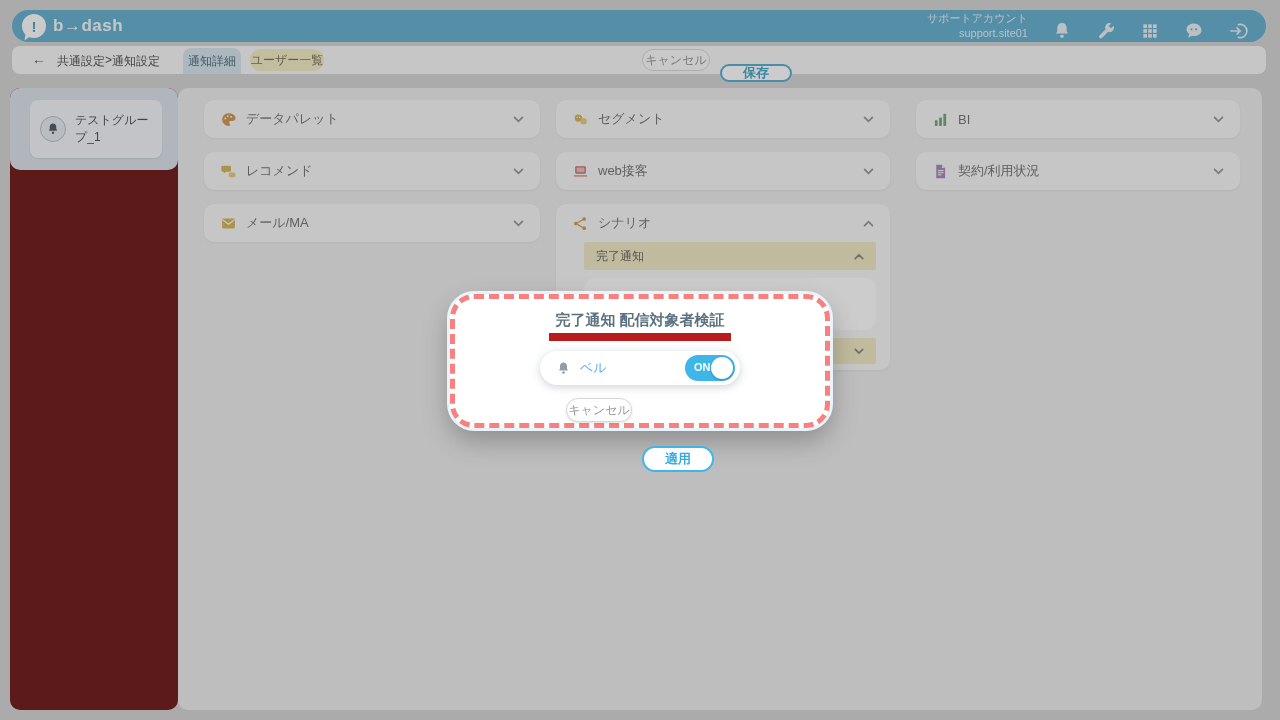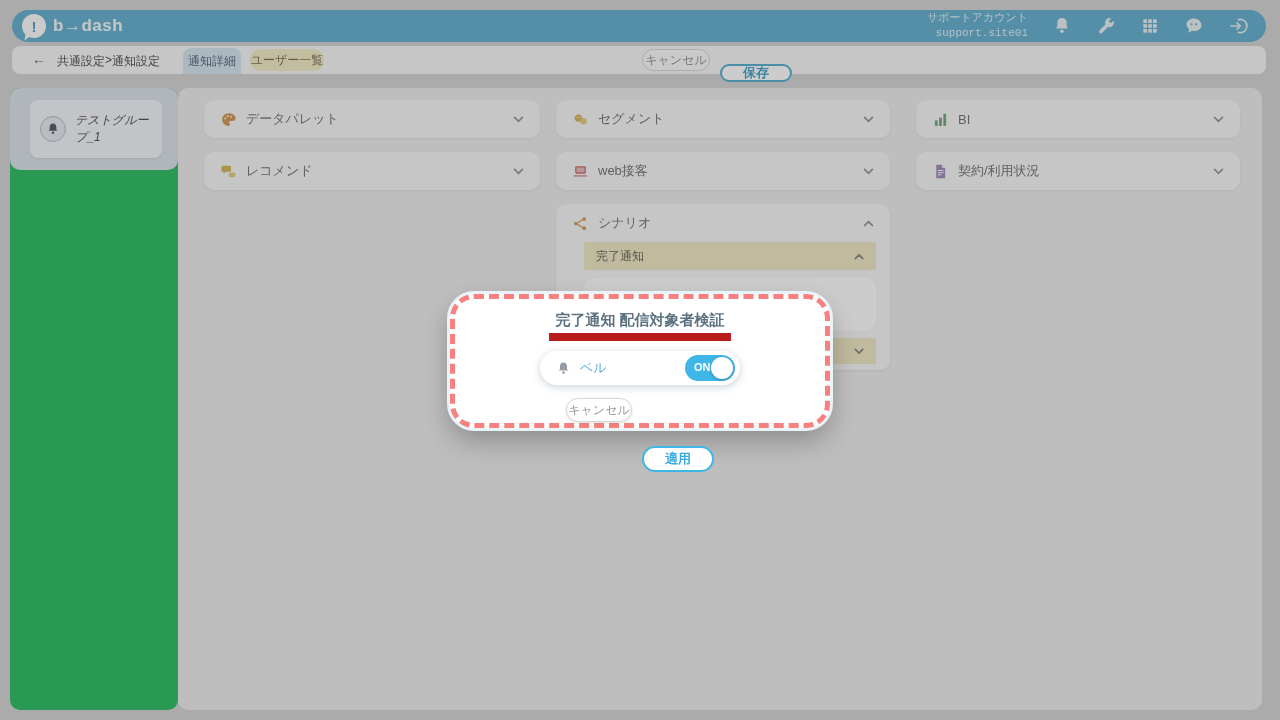--- a/index.html
+++ b/index.html
@@ -12,21 +12,21 @@
   
   .topbar { position:absolute; left:12px; top:10px; right:14px; height:32px;
             background:#5fb5d9; border-radius:16px; display:flex; align-items:center; }
   .logo { display:flex; align-items:center; gap:7px; margin-left:10px; cursor:pointer; }
   .logo-bubble { position:relative; width:24px; height:24px; background:#fdfdfd; border-radius:50%;
                  display:flex; align-items:center; justify-content:center;
                  color:#4aa9cf; font-weight:bold; font-size:15px; }
   .logo-bubble::after { content:""; position:absolute; left:3px; bottom:-3px; width:0; height:0;
                  border-left:7px solid #fdfdfd; border-bottom:7px solid transparent; transform:rotate(8deg); }
   .logo-text { color:#f4fafc; font-size:17px; font-weight:bold; letter-spacing:.5px; }
-  .top-right { margin-left:auto; display:flex; align-items:center; gap:24px; margin-right:18px;font-family:Liberation Mono, monospace; }
+  .top-right { margin-left:auto; display:flex; align-items:flex-end; gap:24px; margin-right:18px; }
   .account { text-align:right; color:rgba(255,255,255,.82); font-size:11px; line-height:1.35; }
   .hicon { width:20px; height:20px; cursor:pointer; display:block; }
 
   
   .toolbar { position:absolute; left:12px; top:46px; right:14px; height:28px;
              background:#f7f7f7; border-radius:8px; }
   .back-arrow { position:absolute; left:20px; top:5px; font-size:14px; color:#666; cursor:pointer; }
   .breadcrumb { position:absolute; left:45px; top:7px; font-size:12px; color:#555; display:flex; }
   .crumb { cursor:pointer; }
   .tab-active { position:absolute; left:171px; top:2px; width:58px; height:26px;
@@ -37,21 +37,21 @@
               display:flex; align-items:center; justify-content:center; cursor:pointer; }
   .btn-cancel-top { position:absolute; left:630px; top:3px; width:68px; height:22px;
               background:#fbfbfb; border:1px solid #d9d9d9; border-radius:11px; color:#999;
               font-size:12px; display:flex; align-items:center; justify-content:center; cursor:pointer; }
   .btn-save { position:absolute; left:708px; top:18px; width:72px; height:18px;
               background:#fff; border:2px solid #4fb3d9; border-radius:12px; color:#3ba9d4;
               font-size:13px; font-weight:bold; display:flex; align-items:center; justify-content:center; cursor:pointer; }
 
   
   .sidebar { position:absolute; left:10px; top:88px; width:168px; bottom:10px;
-             background:#22c55e; border-radius:10px;font-style:italic; }
+             background:#7f1d1d; border-radius:10px; }
   .sidebar-head { position:absolute; left:0; top:0; right:0; height:82px; background:#dde3ee; border-radius:10px; }
   .side-item { position:absolute; left:20px; top:12px; width:132px; height:58px;
                background:#f2f5fa; border-radius:8px; display:flex; align-items:center; gap:9px;
                padding:0 10px; cursor:pointer; box-shadow:0 1px 2px rgba(0,0,0,.08); }
   .bell-circle { flex:0 0 26px; width:26px; height:26px; border-radius:50%;
                  background:#e7ebf3; border:1px solid #b9c0cc;
                  display:flex; align-items:center; justify-content:center; }
   .side-item span { font-size:12px; color:#555; line-height:1.4; width:82px; word-break:break-all; }
 
   
@@ -243,20 +243,30 @@
             <rect x="8.3" y="10" width="8" height="1.4" fill="#fff"></rect>
             <rect x="8.3" y="13" width="8" height="1.4" fill="#fff"></rect>
             <rect x="8.3" y="16" width="5" height="1.4" fill="#fff"></rect>
           </svg>
         <span class="lbl">契約/利用状況</span>
         <svg class="chev" width="11" height="7" viewBox="0 0 12 8">
             <path d="M1.5 1.5 6 6l4.5-4.5" fill="none" stroke="#999" stroke-width="2" stroke-linecap="round"></path>
           </svg>
       </div>
 
+      <div class="card c-r3 c-col1">
+        <svg width="17" height="17" viewBox="0 0 24 24">
+            <rect x="3" y="5" width="18" height="14" rx="2" fill="#d9b84e"></rect>
+            <path d="M3.5 6.5 12 13l8.5-6.5" fill="none" stroke="#fff" stroke-width="1.6"></path>
+          </svg>
+        <span class="lbl">メール/MA</span>
+        <svg class="chev" width="11" height="7" viewBox="0 0 12 8">
+            <path d="M1.5 1.5 6 6l4.5-4.5" fill="none" stroke="#999" stroke-width="2" stroke-linecap="round"></path>
+          </svg>
+      </div>
 
       <div class="scenario-panel">
         <div class="scenario-head">
           <svg width="17" height="17" viewBox="0 0 24 24">
               <g fill="none" stroke="#d99a4e" stroke-width="1.8">
                 <path d="M7.8 11 15 6.6M7.8 13.2 15 17.6"></path>
               </g>
               <circle cx="5.5" cy="12" r="2.6" fill="#d99a4e"></circle>
               <circle cx="17.2" cy="5.6" r="2.6" fill="#d99a4e"></circle>
               <circle cx="17.2" cy="18.6" r="2.6" fill="#d99a4e"></circle>

